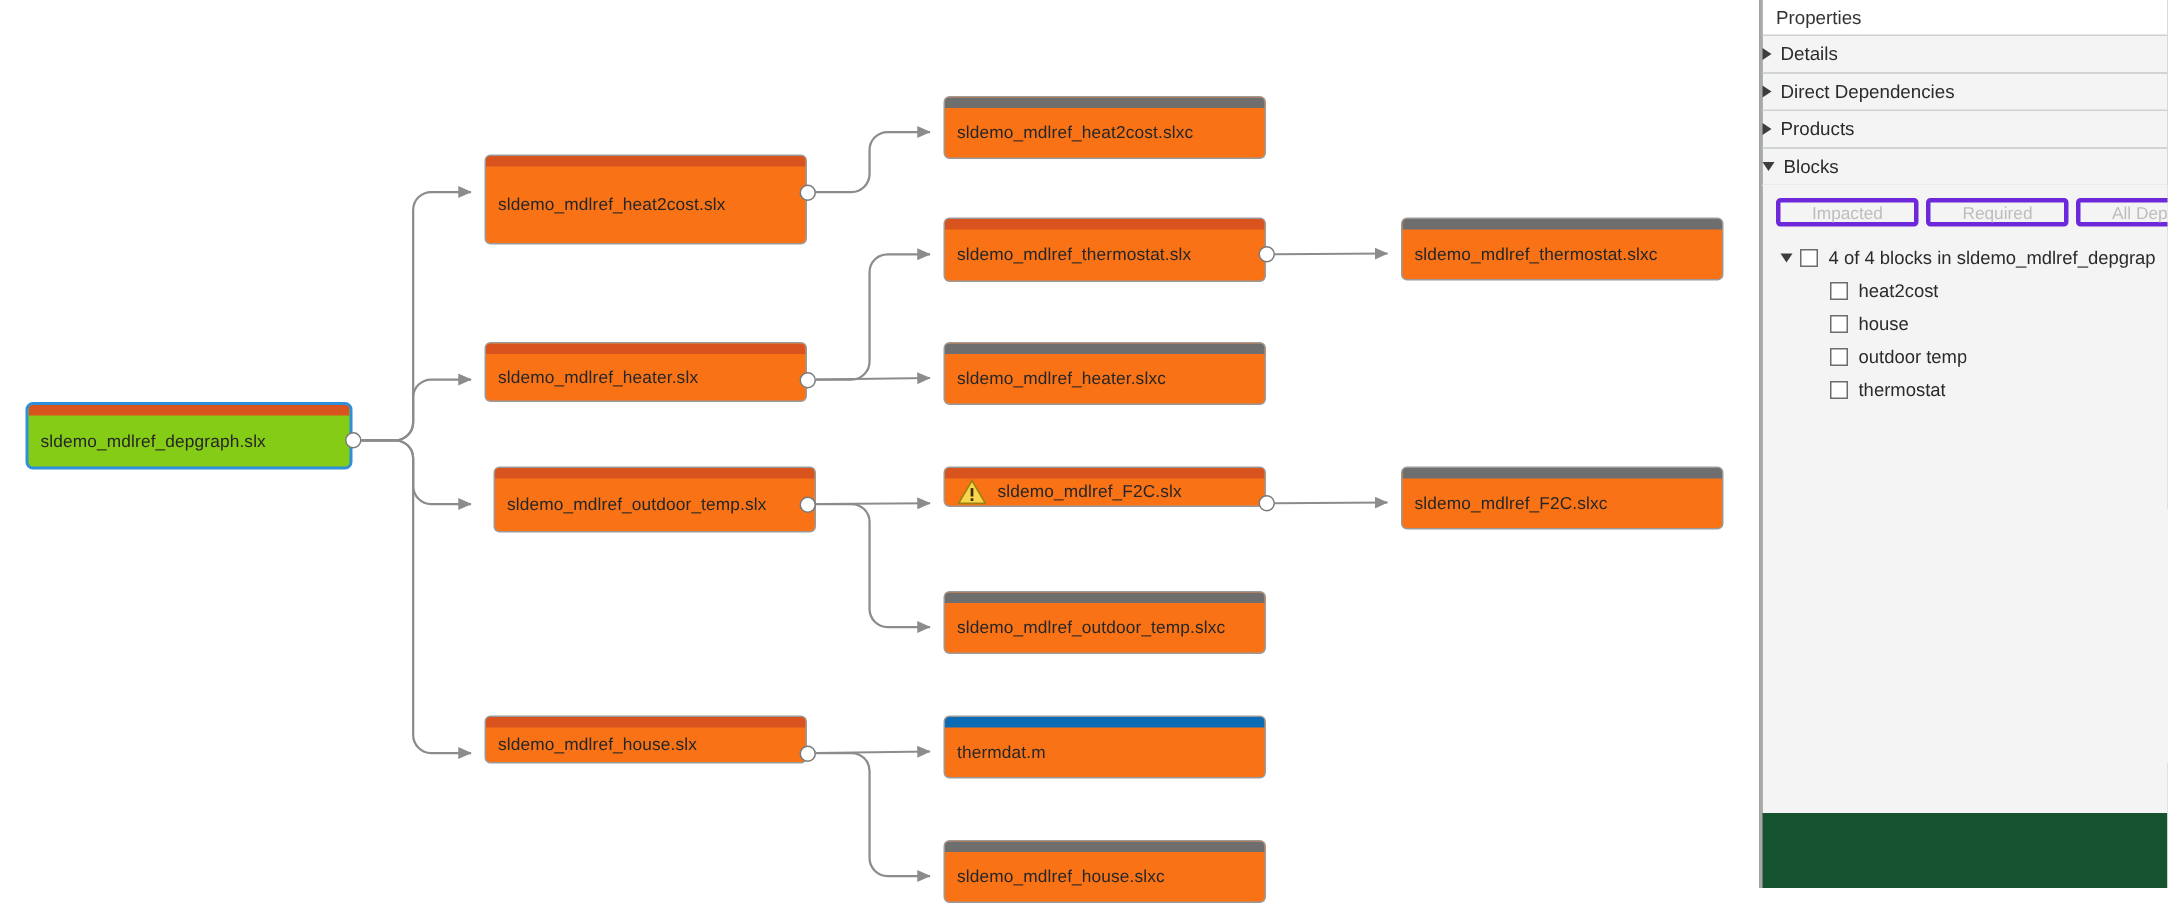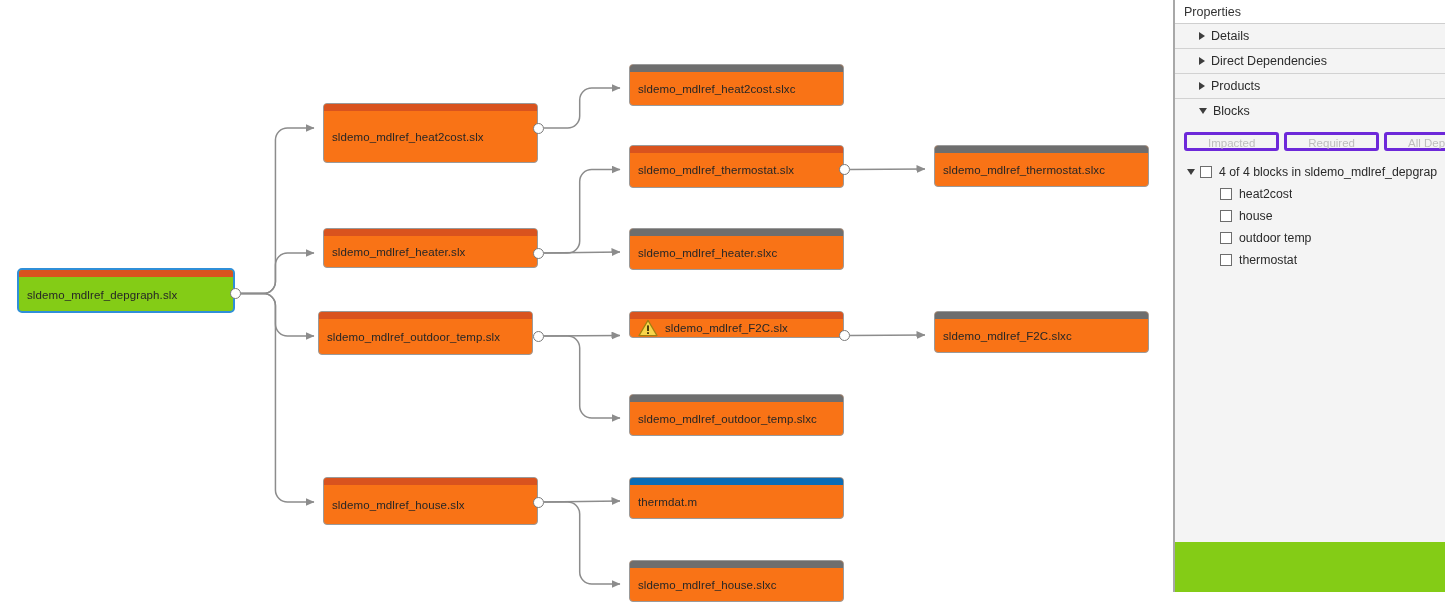--- a/index.html
+++ b/index.html
@@ -89,38 +89,38 @@
     background: #ffffff;
     z-index: 5;
   }
 
   
   #properties-panel {
     position: absolute;
     left: 1173px; top: 0;
     width: 272px;
     height: 592px;
-    background: #84cc16;
+    background: #14532d;
     border-left: 2px solid #A8A8A8;
     box-sizing: border-box;
   }
   #panel-title {
     height: 24px;
     line-height: 24px;
     padding-left: 9px;
     font-size: 12.5px;
     color: #333;
     background: #ffffff;
     border-bottom: 1px solid #CFCFCF;
     box-sizing: border-box;
   }
   .accordion-header {
     height: 25px;
     line-height: 25px;
-    padding-left: 24px;
+    padding-left: 0;
     font-size: 12.5px;
     color: #2b2b2b;
     background: #F4F4F4;
     border-bottom: 1px solid #D2D2D2;
     box-sizing: border-box;
     display: flex;
     align-items: center;
   }
   .tri {
     width: 0; height: 0;
@@ -235,28 +235,28 @@
         </div>
       </div>
       <div class="port" style="left: 533px; top: 122.5px;"></div>
       <div class="node slx" style="left: 323px; top: 228px; width: 215px; height: 40px;">
         <span class="hdr"></span>
         <div class="node-body">
           <span class="node-label">sldemo_mdlref_heater.slx</span>
         </div>
       </div>
       <div class="port" style="left: 533px; top: 247.5px;"></div>
-      <div class="node slx" style="left: 318px; top: 311px; width: 215px; height: 44px;">
+      <div class="node slx" style="left: 329px; top: 311px; width: 215px; height: 44px;">
         <span class="hdr"></span>
         <div class="node-body">
           <span class="node-label">sldemo_mdlref_outdoor_temp.slx</span>
         </div>
       </div>
       <div class="port" style="left: 533px; top: 330.5px;"></div>
-      <div class="node slx" style="left: 323px; top: 477px; width: 215px; height: 48px;">
+      <div class="node slx" style="left: 323px; top: 477px; width: 215px; height: 32px;">
         <span class="hdr"></span>
         <div class="node-body">
           <span class="node-label">sldemo_mdlref_house.slx</span>
         </div>
       </div>
       <div class="port" style="left: 533px; top: 496.5px;"></div>
       <div class="node slxc" style="left: 629px; top: 64px; width: 215px; height: 42px;">
         <span class="hdr"></span>
         <div class="node-body">
           <span class="node-label">sldemo_mdlref_heat2cost.slxc</span>

